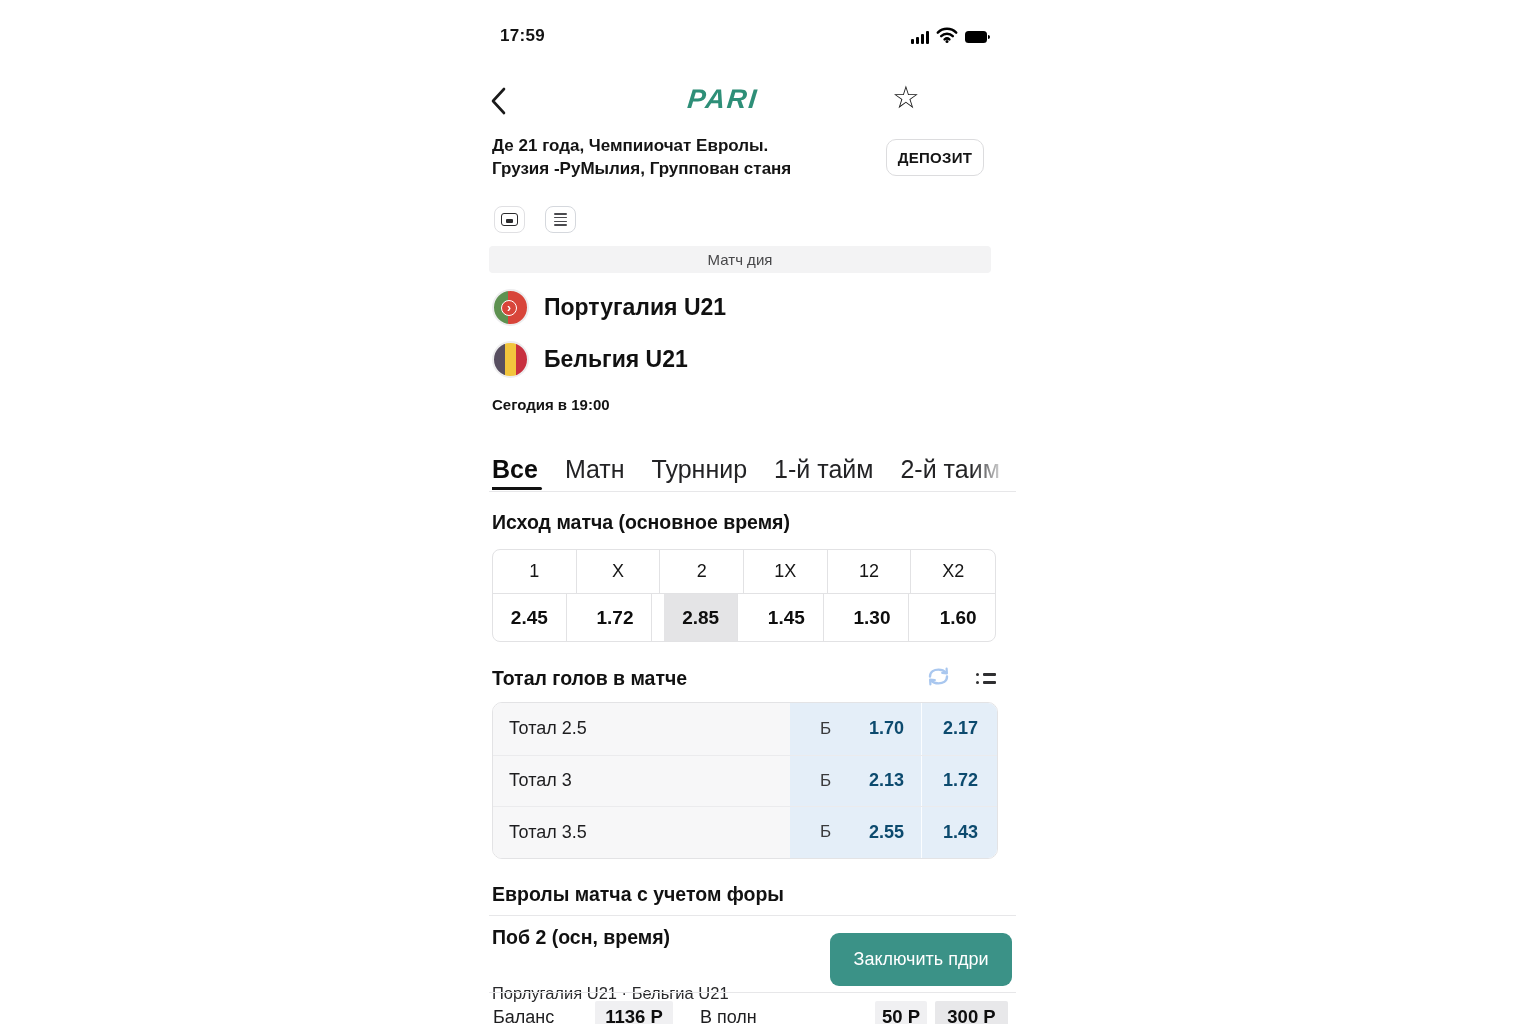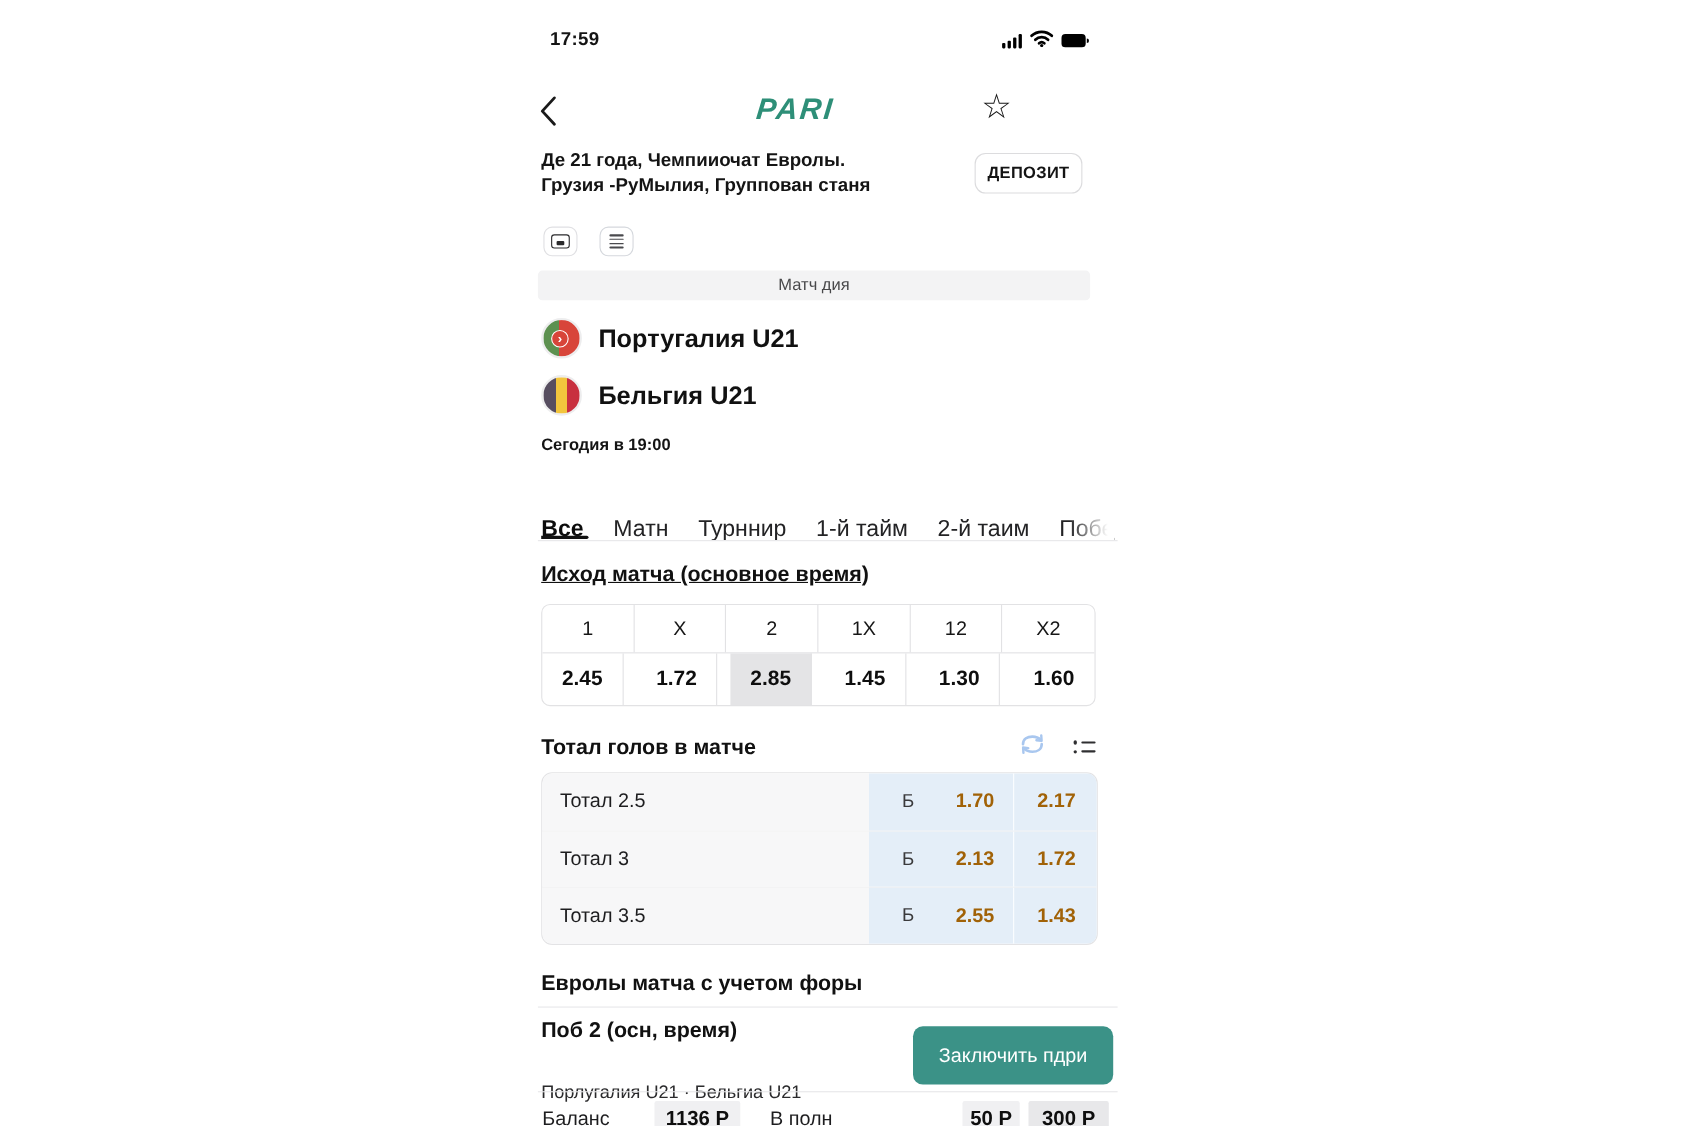--- a/index.html
+++ b/index.html
@@ -49,30 +49,30 @@
   .flag-pt .emblem { position:absolute; left:7px; top:9px; width:16px; height:16px; border-radius:50%;
           background:var(--flag-portugal-red,#D8453A); border:1.5px solid #fff; color:#fff; font-size:12px;
           font-weight:700; display:flex; align-items:center; justify-content:center; line-height:1; }
   .flag-be { background:linear-gradient(90deg, var(--flag-belgium-black,#574E60) 0 34%,
           var(--flag-belgium-yellow,#F2C53D) 34% 66%, var(--flag-belgium-red,#C8303F) 66% 100%); }
   .teamname { font-size:23px; font-weight:700; color:#111; white-space:nowrap; }
   .start { left:3px; top:396px; font-size:15px; font-weight:700; color:#141414; }
 
   
   .tabs { left:3px; top:449px; width:521px; height:42px; display:flex; gap:27px; overflow:hidden; }
-  .tab { font-size:21px; color:#232325; white-space:nowrap; padding-top:6px; position:relative;margin-top:14px; }
+  .tab { font-size:25px; color:#232325; white-space:nowrap; padding-top:6px; position:relative; }
   .tab.active { font-weight:700; color:#0c0c0c; }
   .tab.active::after { content:""; position:absolute; left:-2px; right:-4px; bottom:1px; height:3.5px;
                        background:#111; border-radius:2px; }
   .tabfade { right:0; top:449px; width:44px; height:40px;
              background:linear-gradient(90deg, rgba(255,255,255,0), #fff 80%); pointer-events:none; }
   .tabs-divider { left:0; top:491px; width:527px; height:1px; background:#e7e7e9; }
 
   .h-sec { font-size:19.5px; font-weight:700; color:#111; white-space:nowrap; }
-  .h1 { left:3px; top:511px;text-decoration:underline; }
+  .h1 { left:3px; top:511px; }
 
   
   .odds { left:3px; top:549px; width:504px; height:93px; border:1px solid #e2e2e4; border-radius:8px;
           overflow:hidden; background:#fff; }
   .odds .row { display:grid; grid-template-columns:repeat(6,1fr); }
   .odds .hrow { height:44px; border-bottom:1px solid #e2e2e4; }
   .odds .vrow { height:47px;gap:12px; }
   .odds .cell { display:flex; align-items:center; justify-content:center; border-right:1px solid #e2e2e4; }
   .odds .cell:last-child { border-right:none; }
   .odds .hrow .cell { font-size:18px; color:#161616; }
@@ -88,21 +88,21 @@
   .dotlist .d { width:3.2px; height:3.2px; border-radius:50%; background:#2f2f31; }
   .dotlist .l { width:13px; height:2.4px; background:#2f2f31; border-radius:1px; }
 
   .totals { left:3px; top:702px; width:506px; border:1px solid #e3e3e5; border-radius:10px; overflow:hidden; }
   .trow { display:grid; grid-template-columns:297px 131px 78px; height:51.5px; }
   .trow + .trow { border-top:1px solid #ebebed; }
   .tlabel { background:#f7f7f8; display:flex; align-items:center; padding-left:16px; font-size:18px; color:#1d1d1f; }
   .tover { background:var(--odds-cell-blue,#E4EEF8); display:flex; align-items:center;
            justify-content:space-between; padding:0 17px 0 30px; }
   .tover .side { font-size:17px; color:#3a3a3c; }
-  .tover .val, .tunder .val { font-size:18px; font-weight:700; color:#a16207; }
+  .tover .val, .tunder .val { font-size:18px; font-weight:700; color:#0c4a6e; }
   .tunder { background:var(--odds-cell-blue,#E4EEF8); border-left:1.5px solid #fbfdff;
             display:flex; align-items:center; justify-content:center; }
 
   .h3 { left:3px; top:883px; }
   .divider { left:0; width:527px; height:1px; background:#e7e7e9; }
   .dv1 { top:915px; } .dv2 { top:992px; }
 
   
   .pobtitle { left:3px; top:926px; font-size:19.5px; font-weight:700; color:#111; }
   .pobsub { left:3px; top:960px; font-size:16.5px; color:#2a2a2c;margin-top:24px; }

